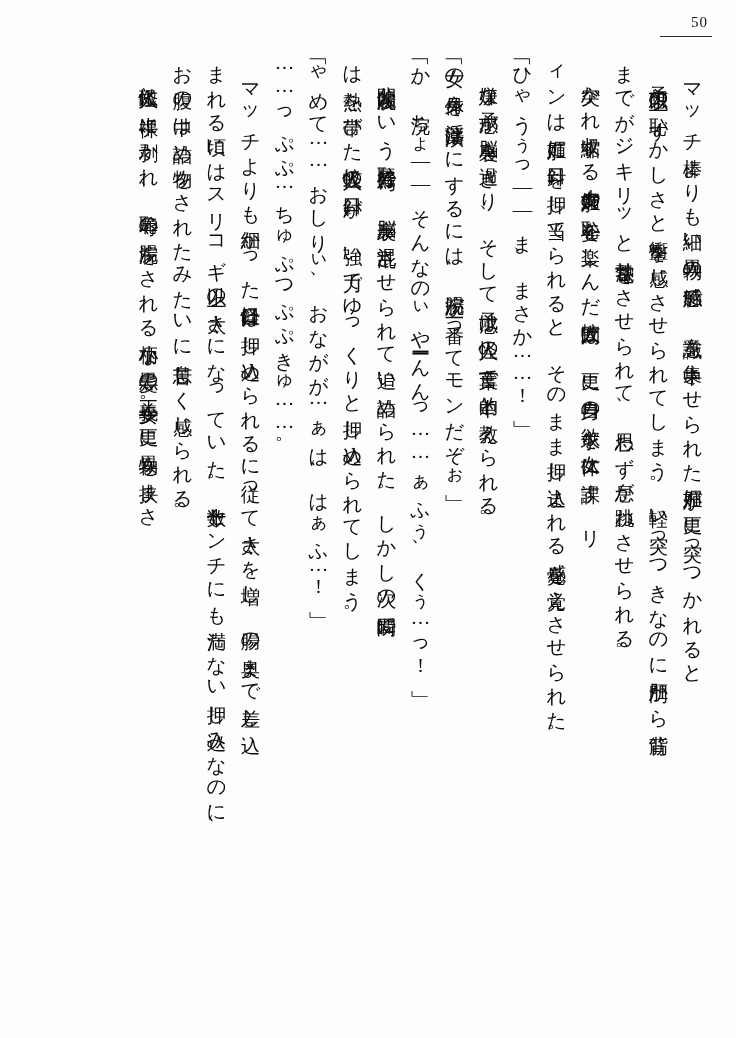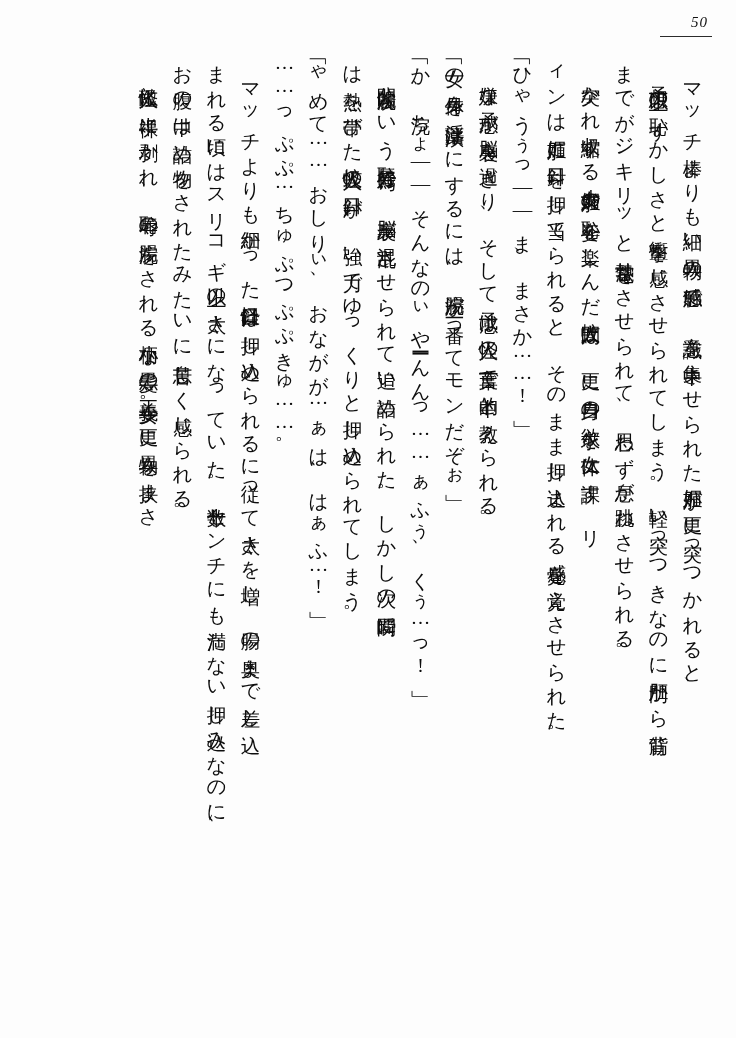--- a/index.html
+++ b/index.html
@@ -22,21 +22,20 @@
     box-sizing: border-box;
   }
   .page-number {
     position: absolute;
     top: 14px;
     right: 28px;
     font-size: 15px;
     letter-spacing: 1px;
     color: #111;
     font-family: "Liberation Serif", "DejaVu Serif", serif;
-    font-style: italic;
   }
   .header-rule {
     position: absolute;
     top: 36px;
     right: 24px;
     width: 52px;
     height: 1px;
     background: #2b2b2b;
   }
   .text-body {

